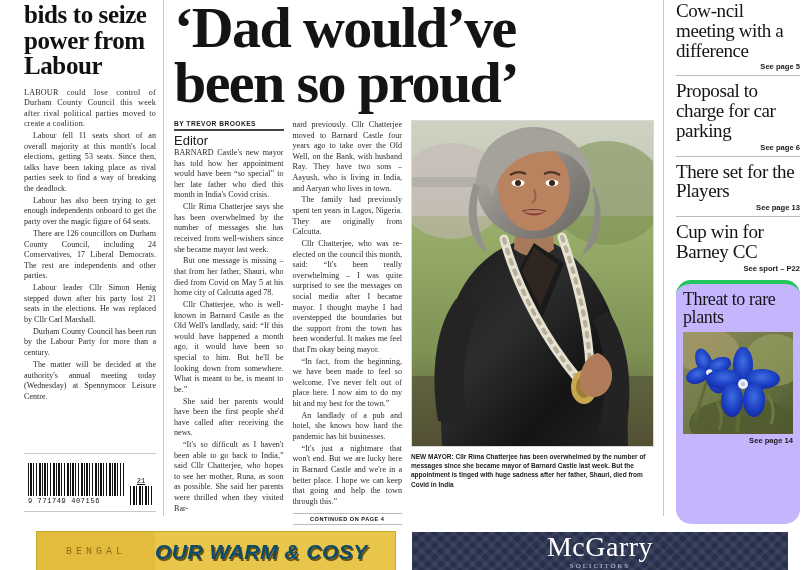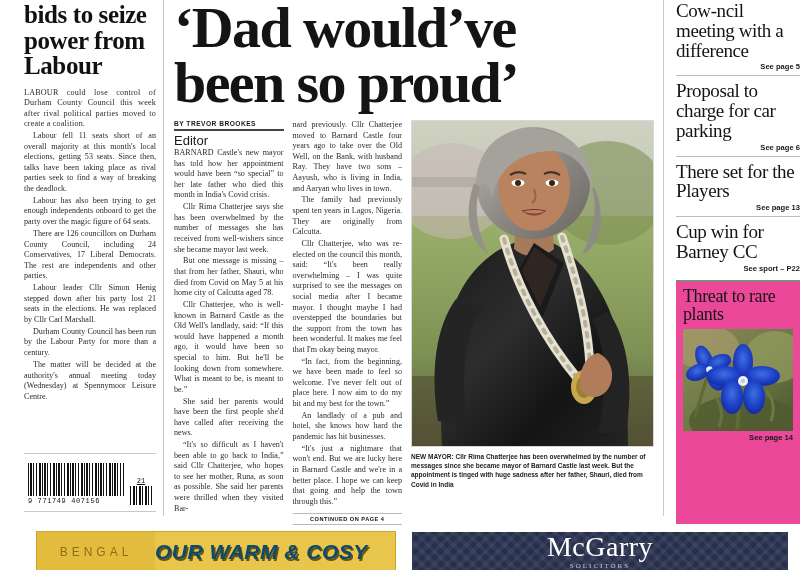--- a/index.html
+++ b/index.html
@@ -240,25 +240,26 @@
   }
   .teaser-ref {
     font-family: "Liberation Sans", sans-serif;
     font-size: 7.6px;
     font-weight: bold;
     text-align: right;
     color: #1a1a1a;
     margin-top: 2px;
   }
   .teaser-boxed {
-    background: #ec4899;
-    border-top: 1px solid #22c55e;
+    background: #c4b5fd;
+    border-top: 4px solid #22c55e;
     margin-top: 3px;
     padding: 6px 7px 7px 7px;
     flex: 1;
+    border-radius: 15px;
   }
   .teaser-boxed .teaser-title { font-size: 18px; }
   .plant-photo {
     width: 100%;
     height: 102px;
     margin-top: 5px;
     overflow: hidden;
     position: relative;
     background: #6c7a4a;
   }
@@ -288,22 +289,22 @@
   .bengal-block {
     width: 118px;
     height: 100%;
     background: #e3bc3e;
     display: flex;
     flex-direction: column;
     align-items: center;
     justify-content: center;
   }
   .bengal-word {
-    font-family: Liberation Sans, sans-serif;
-    font-size: 12px;
+    font-family: Liberation Mono, monospace;
+    font-size: 10px;
     letter-spacing: 4px;
     color: #8a6f17;
     font-weight: normal;
     text-align: center;
   }
   .warm-cosy {
     flex: 1;
     text-align: left;
     font-family: "Liberation Sans", sans-serif;
     font-weight: bold;

